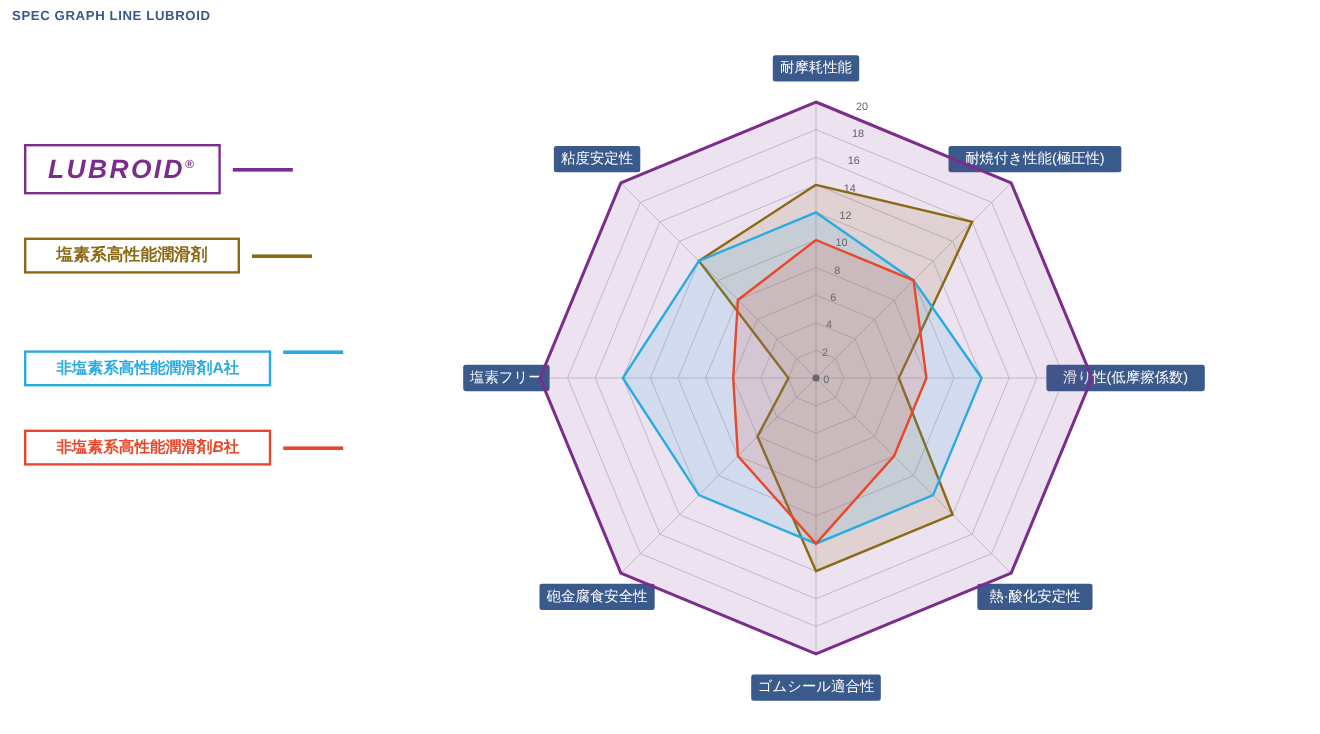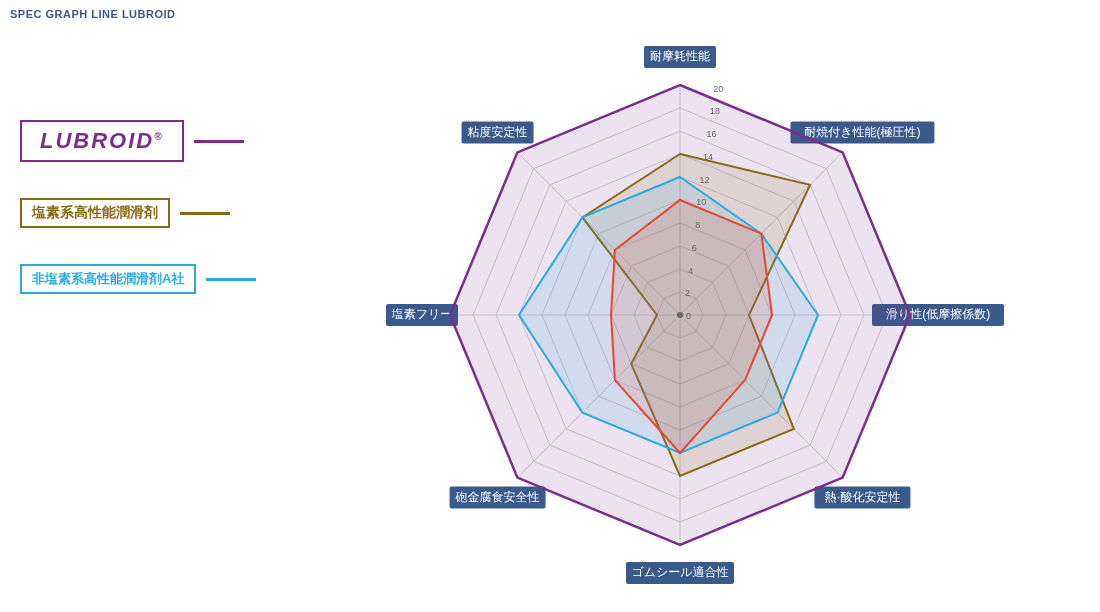--- a/index.html
+++ b/index.html
@@ -29,21 +29,21 @@
       flex-direction: column;
       gap: 36px;
     }
     .legend-item {
       display: flex;
       align-items: center;
       gap: 10px;
     }
     .legend-label-box {
       border: 2px solid;
-      padding: 4px 10px;
+      padding: 4px 25px;
       font-size: 15px;
       font-weight: bold;
       white-space: nowrap;
     }
     .legend-line {
       width: 50px;
       height: 3px;
     }
     
     .lubroid-box {
@@ -83,24 +83,28 @@
     </div>
     <div class="legend-line" style="background:#7b2d8b;"></div>
   </div>
 
   <div class="legend-item">
     <div class="legend-label-box" style="border-color:#8B6914; color:#8B6914; font-size:14px;">塩素系高性能潤滑剤</div>
     <div class="legend-line" style="background:#8B6914;"></div>
   </div>
 
   <div class="legend-item">
-    <div class="legend-label-box" style="border-color:#29abe2; color:#29abe2; font-size:13px;">非塩素系高性能潤滑剤A社</div>
+    <div class="legend-label-box" style="border-color:#29abe2; color:#29abe2; font-size:13px;margin-top:28px;">非塩素系高性能潤滑剤A社</div>
     <div class="legend-line" style="background:#29abe2;"></div>
   </div>
 
+  <div class="legend-item">
+    <div class="legend-label-box" style="border-color:#e8472a; color:#e8472a; font-size:13px; font-weight:bold;">非塩素系高性能潤滑剤<span style="font-style:italic;">B</span>社</div>
+    <div class="legend-line" style="background:#e8472a;"></div>
+  </div>
 </div>
 
 <div id="chart-area">
   <svg id="radar-svg" width="760" height="580" viewBox="0 0 760 580">
   <polygon points="370,272 386.2634559672906,278.7365440327094 393,295 386.2634559672906,311.2634559672906 370,318 353.7365440327094,311.2634559672906 347,295 353.7365440327094,278.7365440327094" fill="none" stroke="#ccc" stroke-width="0.8"></polygon>
       <text x="377.4370770468928" y="276.258265207471" font-size="9" fill="#666" text-anchor="middle">2</text>
       <polygon points="370,249 402.52691193458116,262.47308806541884 416,295 402.52691193458116,327.52691193458116 370,341 337.47308806541884,327.52691193458116 324,295 337.4730880654188,262.47308806541884" fill="none" stroke="#ccc" stroke-width="0.8"></polygon>
       <text x="380.87415409378553" y="253.51653041494205" font-size="9" fill="#666" text-anchor="middle">4</text>
       <polygon points="370,226 418.7903679018718,246.20963209812822 439,295 418.7903679018718,343.7903679018718 370,364 321.2096320981282,343.7903679018718 301,295 321.2096320981282,246.20963209812822" fill="none" stroke="#ccc" stroke-width="0.8"></polygon>
       <text x="384.31123114067833" y="230.77479562241308" font-size="9" fill="#666" text-anchor="middle">6</text>

